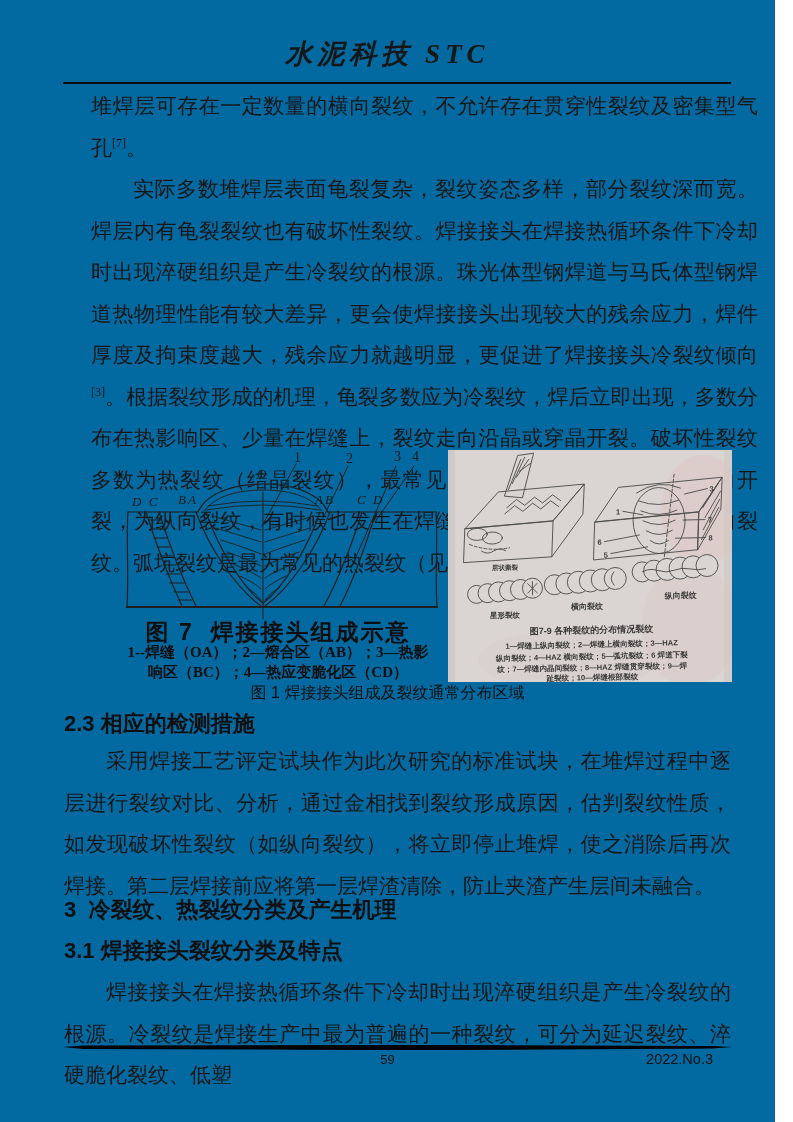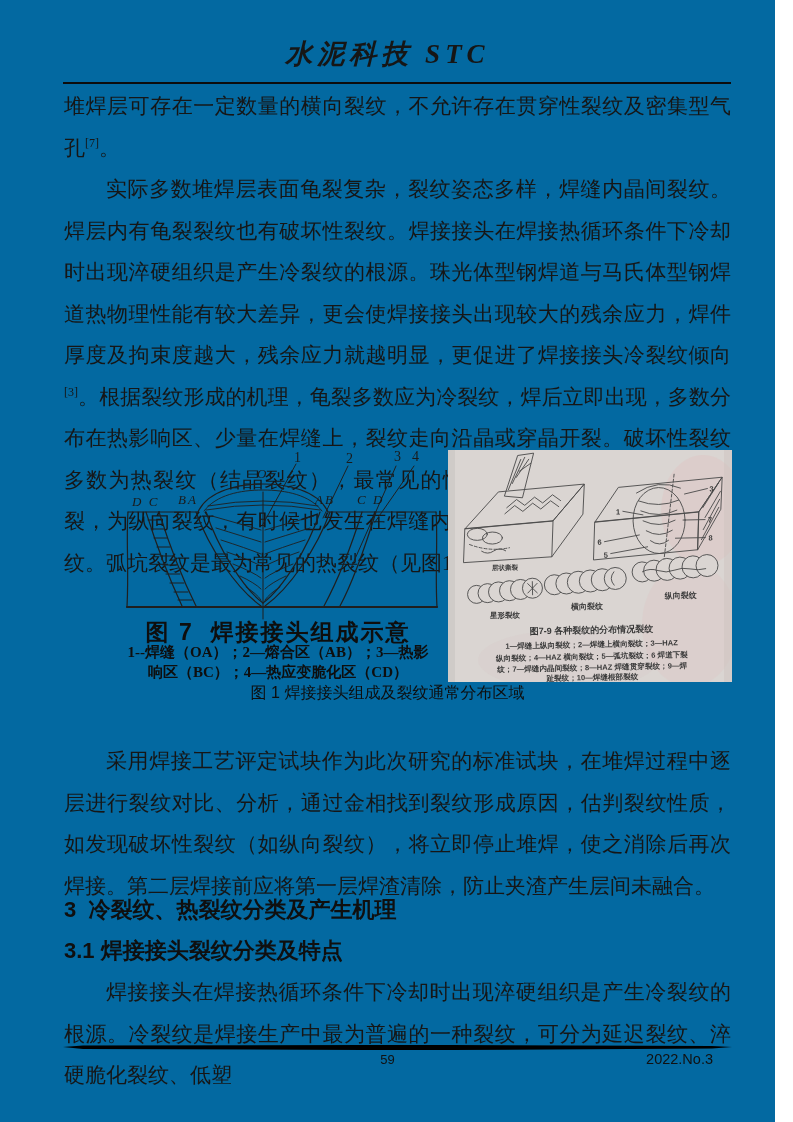--- a/index.html
+++ b/index.html
@@ -19,21 +19,21 @@
     position:absolute;top:36px;left:0;width:100%;text-align:center;
     font-family:"Liberation Serif",serif;font-style:italic;font-weight:bold;
     font-size:27px;letter-spacing:5px;
   }
   .header-rule{position:absolute;top:82px;left:63px;width:668px;height:2.4px;background:#0d0d0d;}
   
   .textblock{position:absolute;left:64px;width:667px;font-size:21px;line-height:41.5px;text-align:justify;}
   .textblock p{margin:0;}
   .indent{text-indent:42px;}
   sup.ref{font-size:12px;line-height:0;}
-  #para12{top:86px;}
+  #para12{top:86px;margin-left:27px;}
   #para3{top:741px;}
   #para4{top:972px;}
   
   .h-sans{
     position:absolute;left:64px;margin:0;
     font-family:"Liberation Sans","DejaVu Sans",sans-serif;font-weight:bold;
     font-size:22px;color:#0f0f0f;white-space:pre-wrap;
   }
   #h23{top:709px;}
   #h3{top:895px;}
@@ -71,21 +71,21 @@
 </head>
 <body>
 
 <div class="page">
 
   <div class="header-title">水泥科技 STC</div>
   <div class="header-rule"></div>
 
   <div class="textblock" id="para12">
     <p><span>堆焊层可存在一定数量的横向裂纹，不允许存在贯穿性裂纹及密集型气孔</span><sup class="ref">[7]</sup><span>。</span></p>
-    <p class="indent"><span>实际多数堆焊层表面龟裂复杂，裂纹姿态多样，焊缝内晶间裂纹。焊层内有龟裂裂纹也有破坏性裂纹。焊接接头在焊接热循环条件下冷却时出现淬硬组织是产生冷裂纹的根源。珠光体型钢焊道与马氏体型钢焊道热物理性能有较大差异，更会使焊接接头出现较大的残余应力，焊件厚度及拘束度越大，残余应力就越明显，更促进了焊接接头冷裂纹倾向</span><sup class="ref">[3]</sup><span>。根据裂纹形成的机理，龟裂多数应为冷裂纹，焊后立即出现，多数分布在热影响区、少量在焊缝上，裂纹走向沿晶或穿晶开裂。破坏性裂纹多数为热裂纹（结晶裂纹），最常见的情况是沿焊缝中心长度方向开裂，为纵向裂纹，有时候也发生在焊缝内部两个柱状晶之间，为横向裂纹。弧坑裂纹是最为常见的热裂纹（见图1）。</span></p>
+    <p class="indent"><span>实际多数堆焊层表面龟裂复杂，裂纹姿态多样，部分裂纹深而宽。焊层内有龟裂裂纹也有破坏性裂纹。焊接接头在焊接热循环条件下冷却时出现淬硬组织是产生冷裂纹的根源。珠光体型钢焊道与马氏体型钢焊道热物理性能有较大差异，更会使焊接接头出现较大的残余应力，焊件厚度及拘束度越大，残余应力就越明显，更促进了焊接接头冷裂纹倾向</span><sup class="ref">[3]</sup><span>。根据裂纹形成的机理，龟裂多数应为冷裂纹，焊后立即出现，多数分布在热影响区、少量在焊缝上，裂纹走向沿晶或穿晶开裂。破坏性裂纹多数为热裂纹（结晶裂纹），最常见的情况是沿焊缝中心长度方向开裂，为纵向裂纹，有时候也发生在焊缝内部两个柱状晶之间，为横向裂纹。弧坑裂纹是最为常见的热裂纹（见图1）。</span></p>
   </div>
 
   <div id="fig7">
     <svg width="332" height="172" viewBox="0 0 332 172">
       <g stroke="#1f1f1f" fill="none" stroke-width="1.2" stroke-linecap="round">
 
         <path d="M16,64 L86,64"></path>
         <path d="M216,64 L324,64"></path>
         <path d="M16,64 C14,90 17,120 15,159"></path>
         <path d="M324,64 C326,92 323,124 325,159"></path>
@@ -246,20 +246,21 @@
       <text class="ph-txt" font-size="9" x="142" y="183" text-anchor="middle">图7-9  各种裂纹的分布情况裂纹</text>
       <text class="ph-txt" font-size="7.6" x="142" y="197" text-anchor="middle">1—焊缝上纵向裂纹；2—焊缝上横向裂纹；3—HAZ</text>
       <text class="ph-txt" font-size="7.6" x="142" y="209" text-anchor="middle">纵向裂纹；4—HAZ 横向裂纹；5—弧坑裂纹；6 焊道下裂</text>
       <text class="ph-txt" font-size="7.6" x="142" y="220" text-anchor="middle">纹；7—焊缝内晶间裂纹；8—HAZ 焊缝贯穿裂纹；9—焊</text>
       <text class="ph-txt" font-size="7.6" x="142" y="230" text-anchor="middle">趾裂纹；10—焊缝根部裂纹</text>
     </g>
   </svg>
 
   <div id="fig1-caption">图 1 焊接接头组成及裂纹通常分布区域</div>
 
+  <h2 class="h-sans" id="h23">2.3 相应的检测措施</h2>
 
   <div class="textblock" id="para3">
     <p class="indent">采用焊接工艺评定试块作为此次研究的标准试块，在堆焊过程中逐层进行裂纹对比、分析，通过金相找到裂纹形成原因，估判裂纹性质，如发现破坏性裂纹（如纵向裂纹），将立即停止堆焊，使之消除后再次焊接。第二层焊接前应将第一层焊渣清除，防止夹渣产生层间未融合。</p>
   </div>
 
   <h2 class="h-sans" id="h3">3  冷裂纹、热裂纹分类及产生机理</h2>
   <h2 class="h-sans" id="h31">3.1 焊接接头裂纹分类及特点</h2>
 
   <div class="textblock" id="para4">
     <p class="indent">焊接接头在焊接热循环条件下冷却时出现淬硬组织是产生冷裂纹的根源。冷裂纹是焊接生产中最为普遍的一种裂纹，可分为延迟裂纹、淬硬脆化裂纹、低塑</p>

